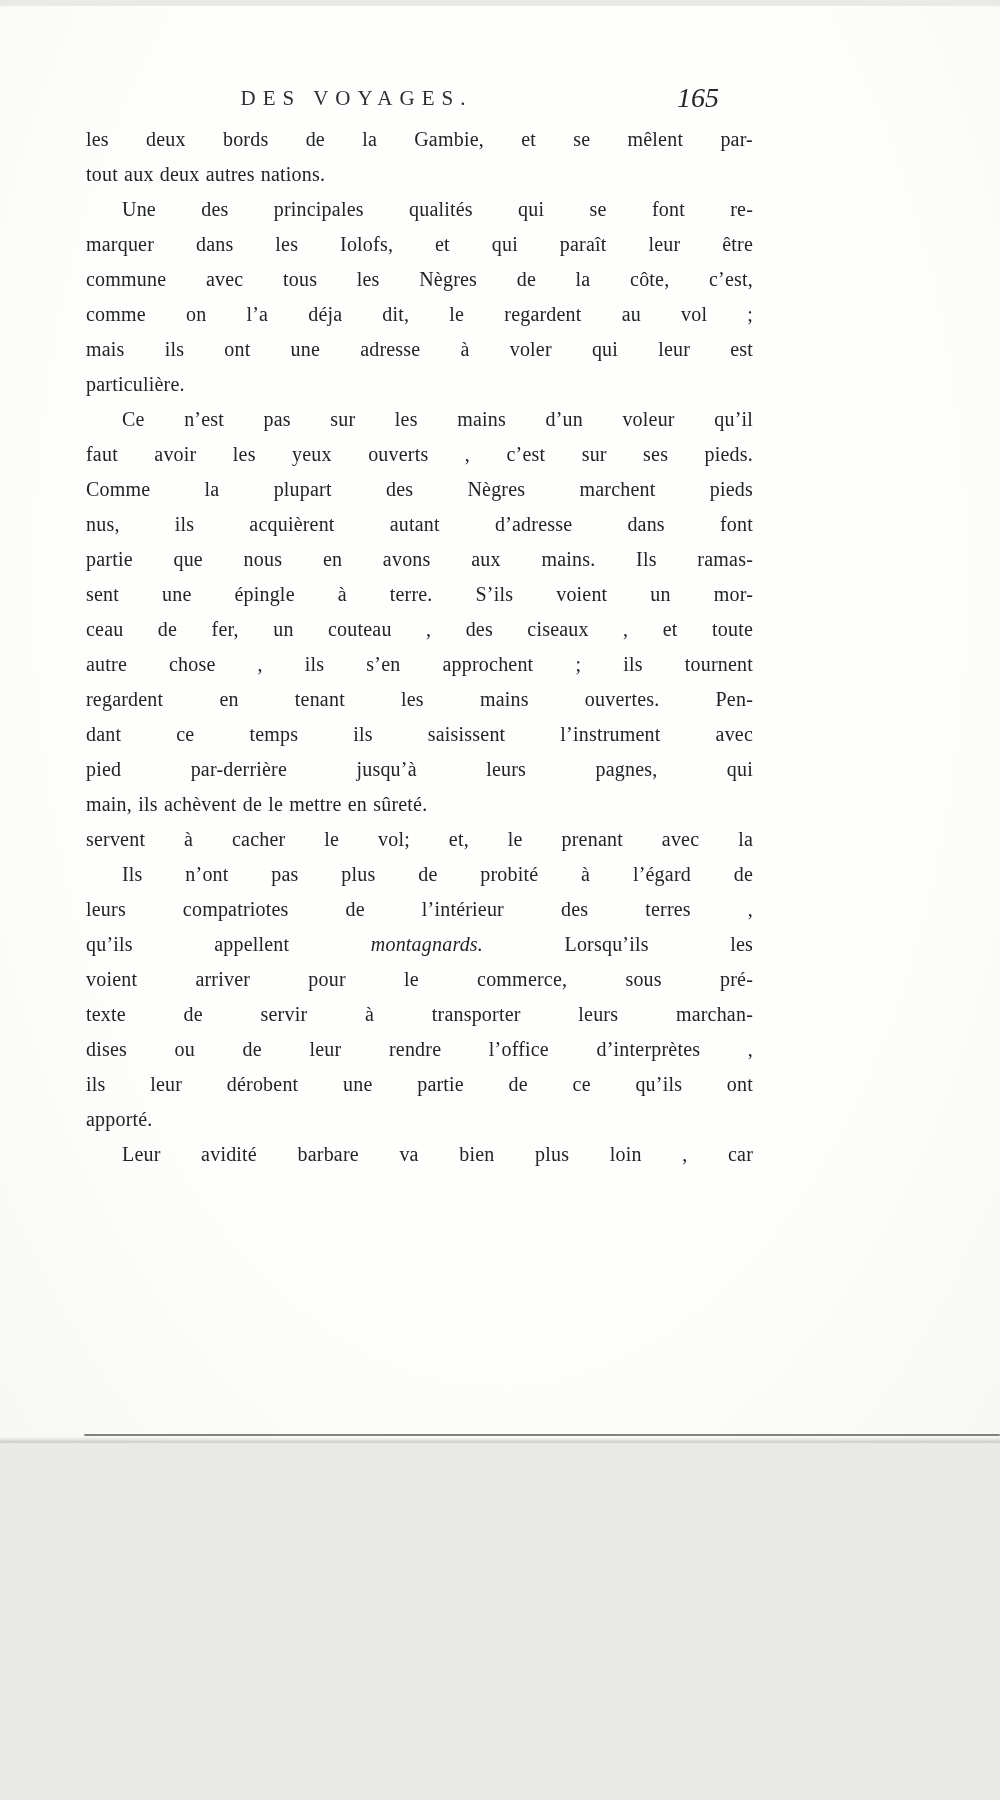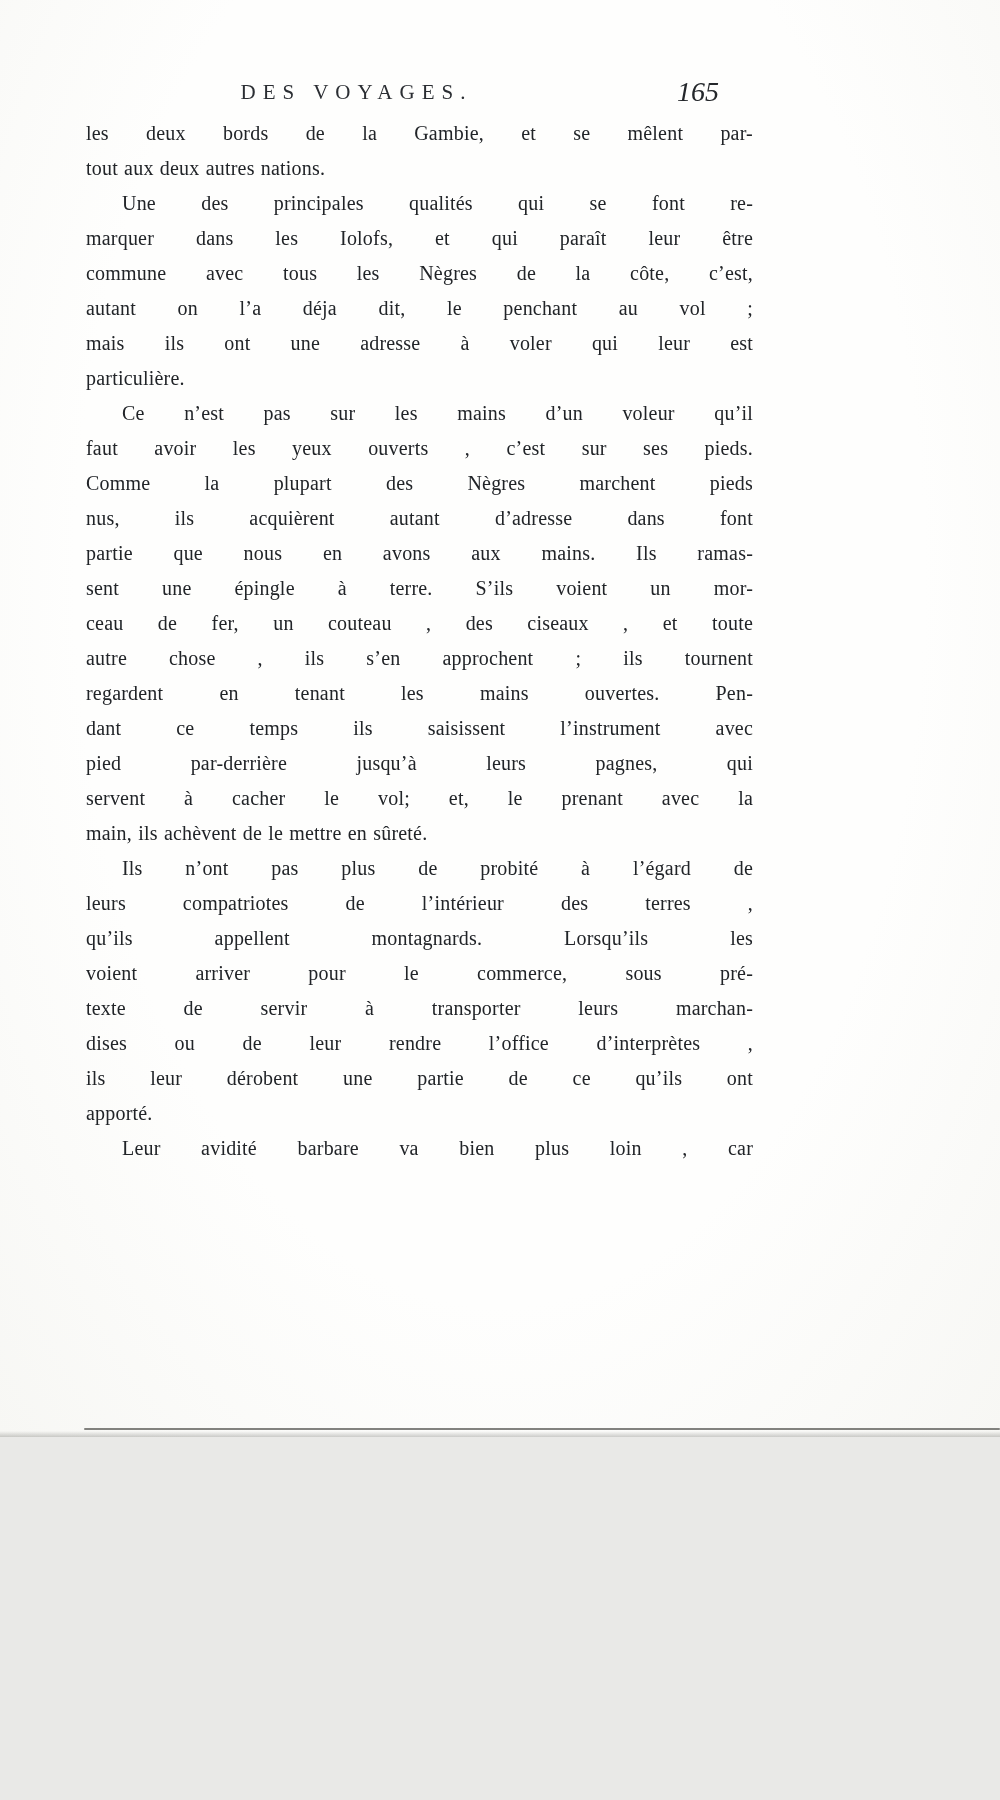--- a/index.html
+++ b/index.html
@@ -5,21 +5,21 @@
   html, body {
     margin: 0;
     padding: 0;
     background: #e9e9e7;
     font-family: "Liberation Serif", "DejaVu Serif", serif;
   }
   .page {
     position: relative;
     width: 1000px;
     height: 1437px;
-    margin: 0 auto;
+    margin: 6px auto;
     background: #fdfdfc;
     background-image: radial-gradient(ellipse at 50% 40%, #fefefd 60%, #f7f7f4 100%);
     overflow: hidden;
     color: #212428;
   }
   .header {
     position: absolute;
     top: 80px;
     left: 78px;
     width: 667px;
@@ -59,21 +59,21 @@
     text-align-last: justify;
     white-space: nowrap;
   }
   .line-last {
     text-align-last: left;
     white-space: normal;
   }
   .line-indent {
     padding-left: 36px;
   }
-  .italic { }
+  .italic { font-style: italic; }
   .scan-edge-bottom {
     position: absolute;
     left: 84px;
     right: 0;
     bottom: 7px;
     height: 2px;
     background: #5a5a55;
     opacity: 0.75;
     border-radius: 1px;
   }
@@ -98,38 +98,38 @@
 
   <div class="body-text" id="body-text">
       <div class="para">
         <div class="line"><span>les deux bords de la Gambie, et se mêlent par-</span></div>
         <div class="line line-last"><span>tout aux deux autres nations.</span></div>
       </div>
       <div class="para">
         <div class="line line-indent"><span>Une des principales qualités qui se font re-</span></div>
         <div class="line"><span>marquer dans les Iolofs, et qui paraît leur être</span></div>
         <div class="line"><span>commune avec tous les Nègres de la côte, c’est,</span></div>
-        <div class="line"><span>autant on l’a déja dit, le penchant au vol ;</span></div>
+        <div class="line"><span>comme on l’a déja dit, le regardent au vol ;</span></div>
         <div class="line"><span>mais ils ont une adresse à voler qui leur est</span></div>
         <div class="line line-last"><span>particulière.</span></div>
       </div>
       <div class="para">
         <div class="line line-indent"><span>Ce n’est pas sur les mains d’un voleur qu’il</span></div>
         <div class="line"><span>faut avoir les yeux ouverts , c’est sur ses pieds.</span></div>
         <div class="line"><span>Comme la plupart des Nègres marchent pieds</span></div>
         <div class="line"><span>nus, ils acquièrent autant d’adresse dans font</span></div>
         <div class="line"><span>partie que nous en avons aux mains. Ils ramas-</span></div>
         <div class="line"><span>sent une épingle à terre. S’ils voient un mor-</span></div>
         <div class="line"><span>ceau de fer, un couteau , des ciseaux , et toute</span></div>
         <div class="line"><span>autre chose , ils s’en approchent ; ils tournent</span></div>
         <div class="line"><span>regardent en tenant les mains ouvertes. Pen-</span></div>
         <div class="line"><span>dant ce temps ils saisissent l’instrument avec</span></div>
         <div class="line"><span>pied par-derrière jusqu’à leurs pagnes, qui</span></div>
+        <div class="line line-last"><span>main, ils achèvent de le mettre en sûreté.</span></div>
         <div class="line"><span>servent à cacher le vol; et, le prenant avec la</span></div>
-        <div class="line line-last"><span>main, ils achèvent de le mettre en sûreté.</span></div>
       </div>
       <div class="para">
         <div class="line line-indent"><span>Ils n’ont pas plus de probité à l’égard de</span></div>
         <div class="line"><span>leurs compatriotes de l’intérieur des terres ,</span></div>
         <div class="line"><span>qu’ils appellent </span><span class="italic">montagnards.</span><span> Lorsqu’ils les</span></div>
         <div class="line"><span>voient arriver pour le commerce, sous pré-</span></div>
         <div class="line"><span>texte de servir à transporter leurs marchan-</span></div>
         <div class="line"><span>dises ou de leur rendre l’office d’interprètes ,</span></div>
         <div class="line"><span>ils leur dérobent une partie de ce qu’ils ont</span></div>
         <div class="line line-last"><span>apporté.</span></div>

